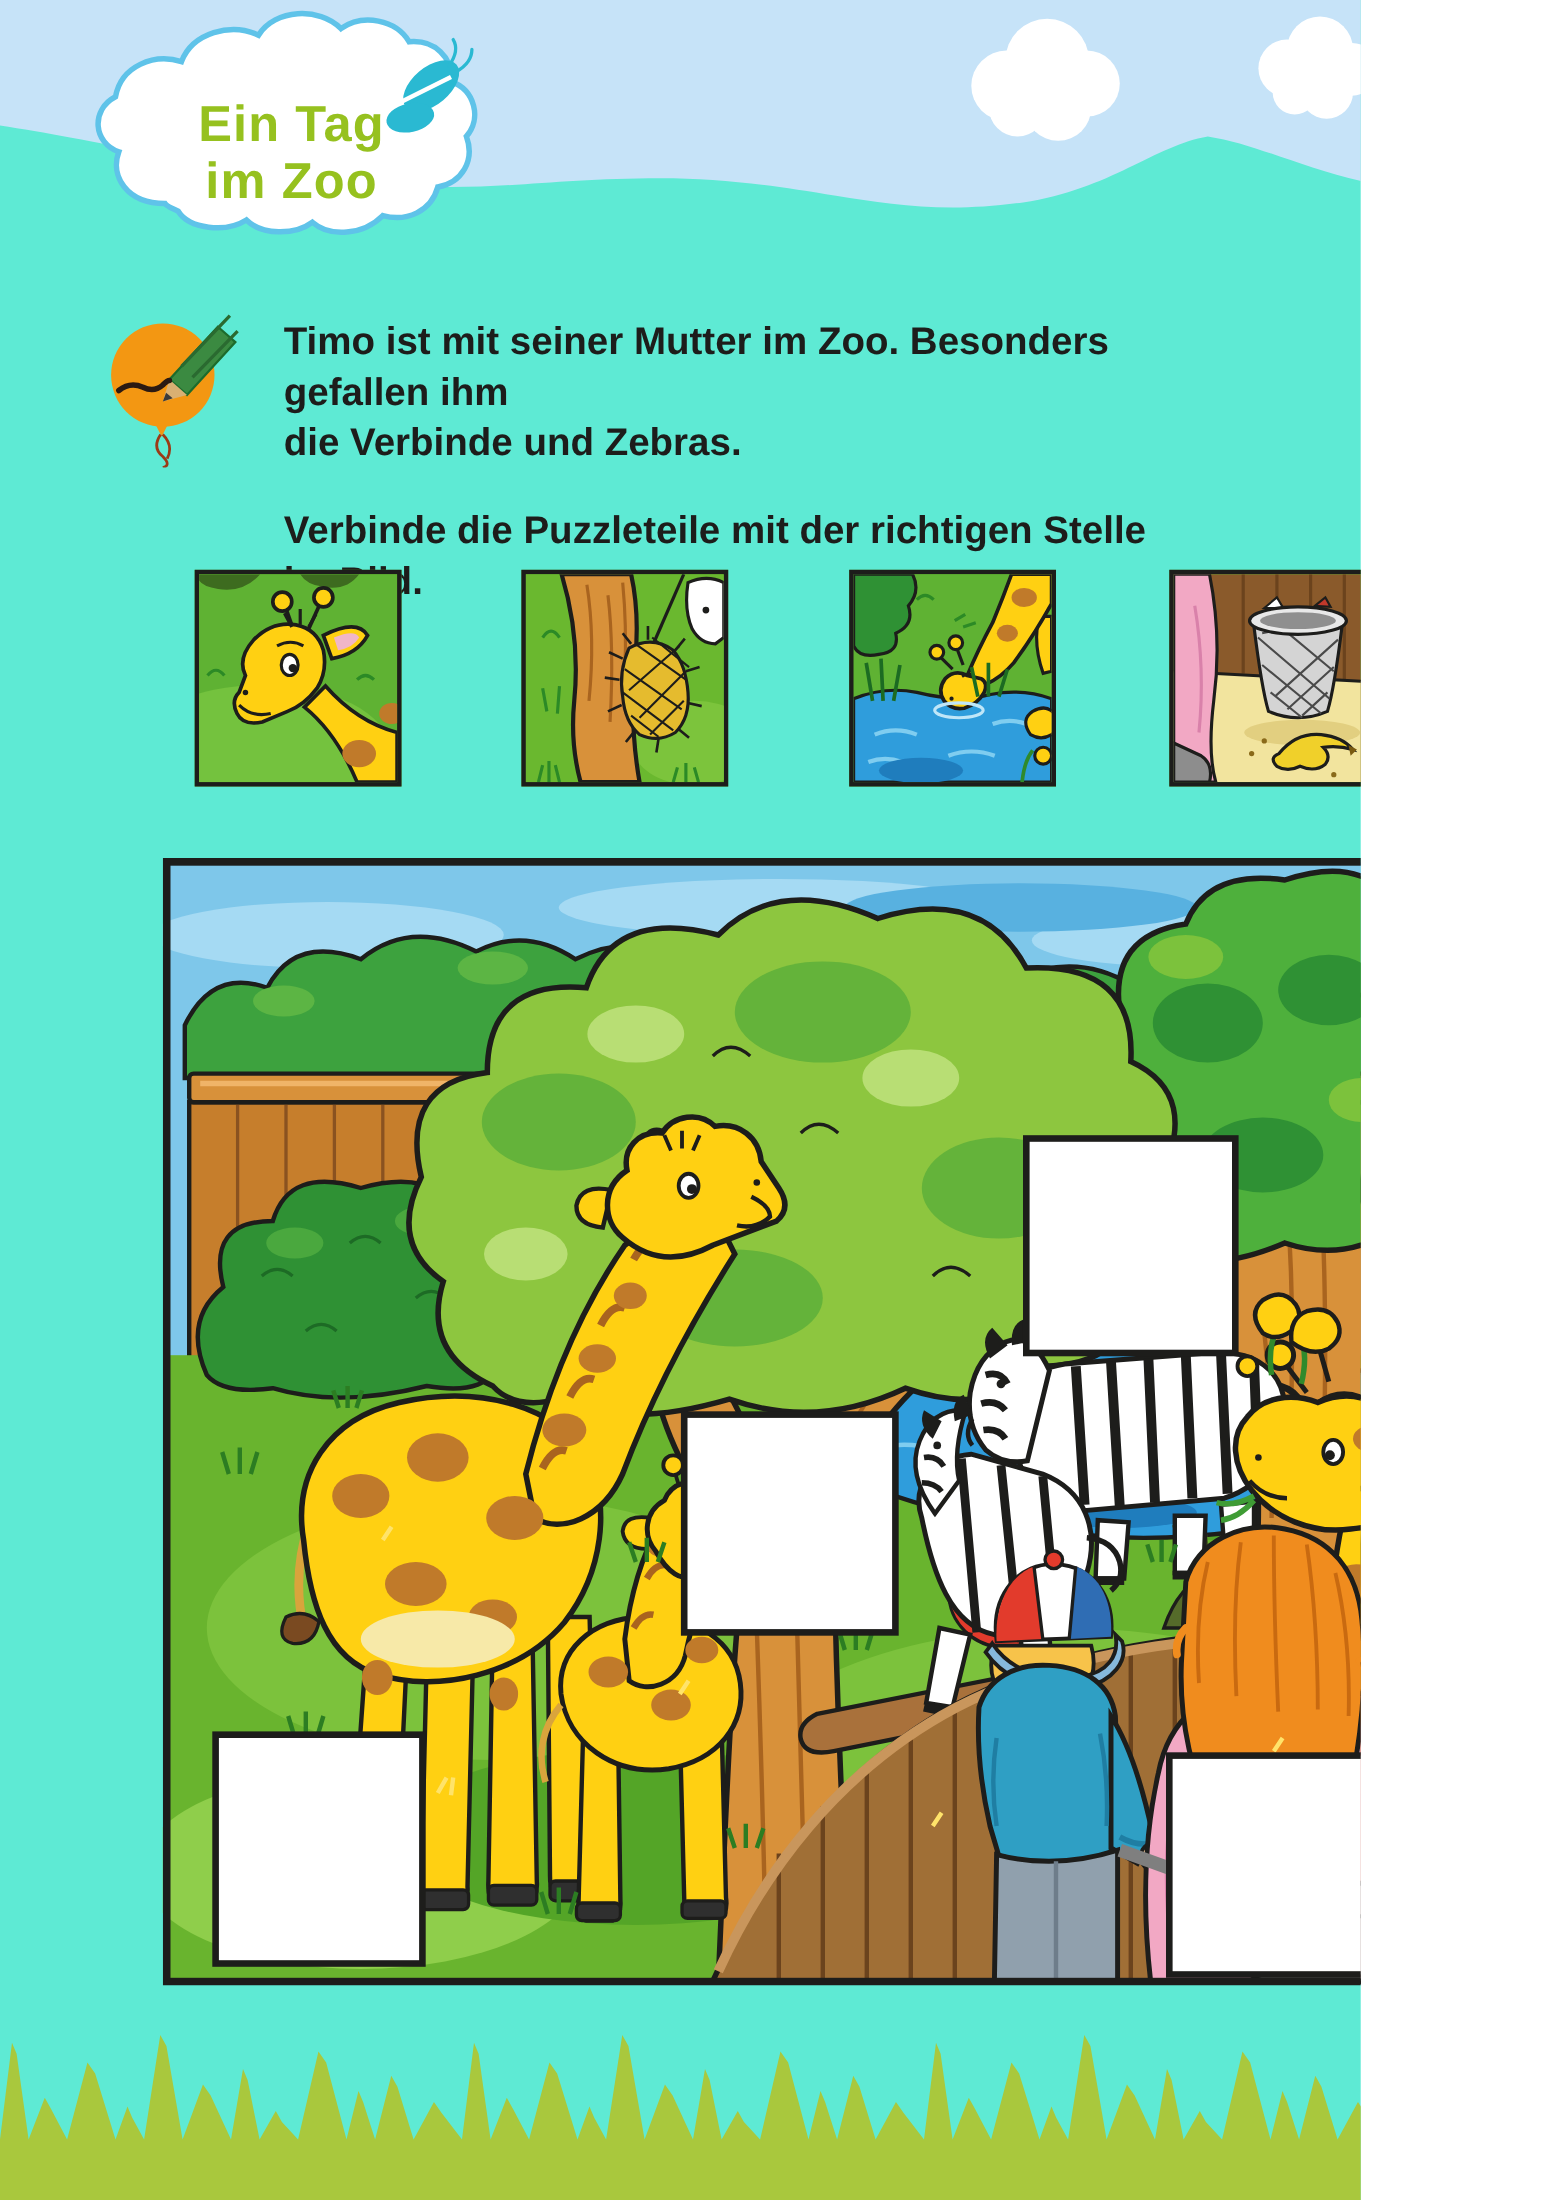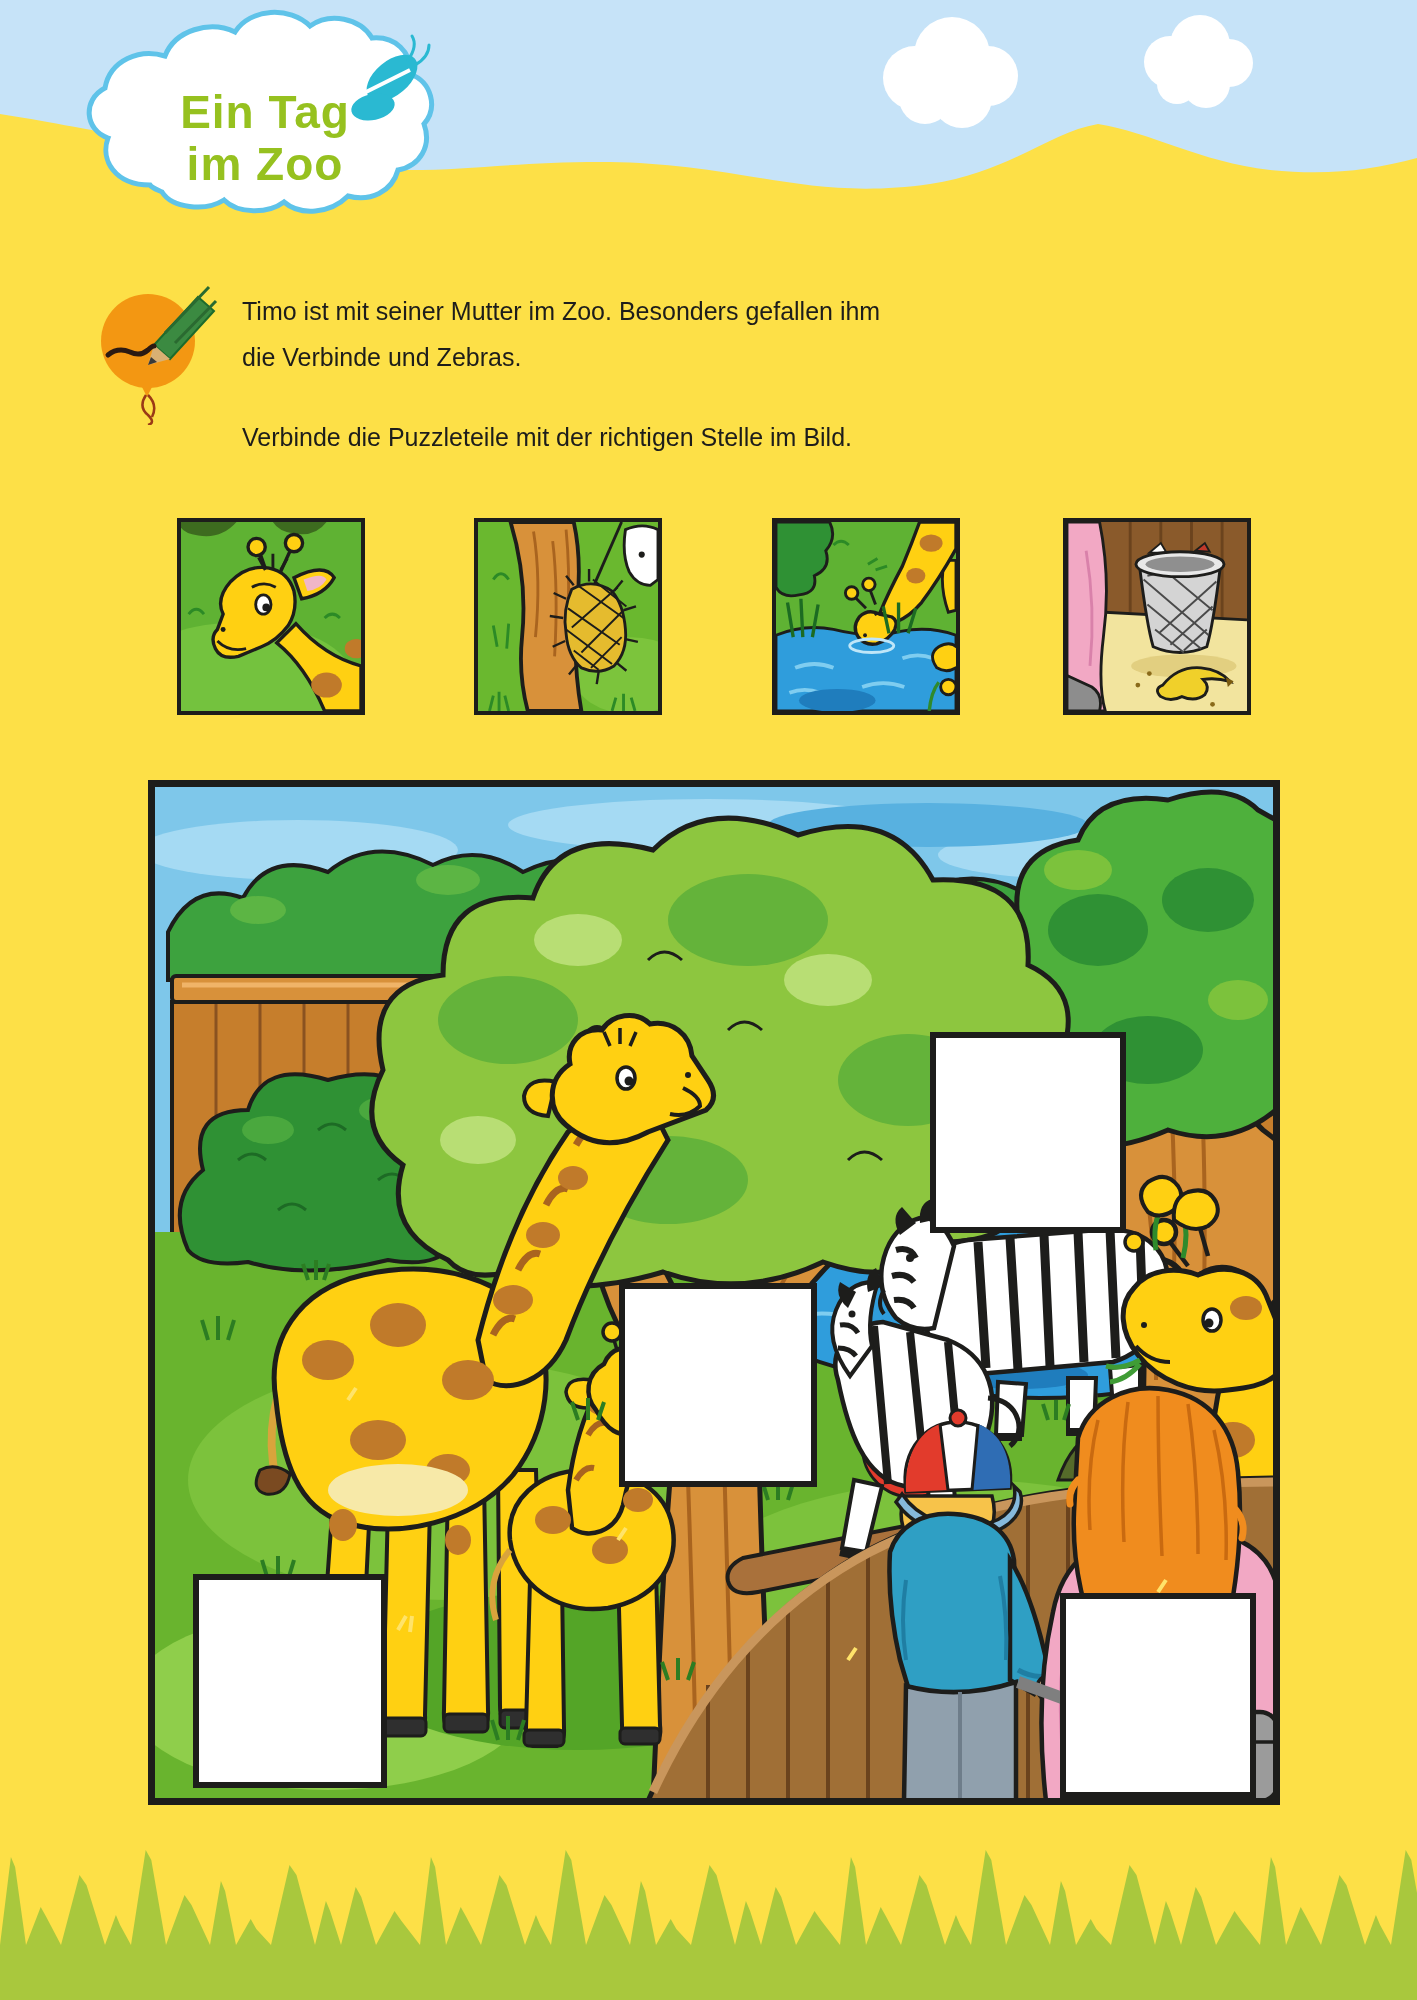--- a/index.html
+++ b/index.html
@@ -1,22 +1,22 @@
 <!DOCTYPE html>
 <html><head>
 <meta charset="utf-8">
 <style>
   html,body{margin:0;padding:0;background:#ffffff;}
-  .page{position:relative;width:1417px;height:2000px;background:#fde047;overflow:hidden;font-family:"Liberation Sans",sans-serif;}
+  .page{position:relative;width:1237px;height:2000px;background:#5eead4;overflow:hidden;font-family:"Liberation Sans",sans-serif;}
   .abs{position:absolute;}
   .sky{left:0;top:0;}
   .title-cloud-svg{left:70px;top:0;}
   .title-cloud-svg text{font-family:"Liberation Sans",sans-serif;font-weight:bold;font-size:46px;fill:#96c11f;letter-spacing:1px;}
   .task-icon{left:70px;top:275px;}
-  .instruction{left:242px;top:288px;width:800px;color:#1d1d1b;font-size:25px;line-height:46px;}
+  .instruction{left:258px;top:288px;width:800px;color:#1d1d1b;font-size:35px;line-height:46px;font-weight:bold;}
   .instruction .p2{margin-top:34px;}
   .tile{position:absolute;top:518px;width:188px;height:197px;border:4px solid #1d1d1b;box-sizing:border-box;background:#5fb233;}
   .tile svg{display:block;width:100%;height:100%;}
   .scene{left:148px;top:780px;}
   .footer-grass{left:0;top:1840px;}
 </style>
 </head>
 <body>
 
 <div class="page">

